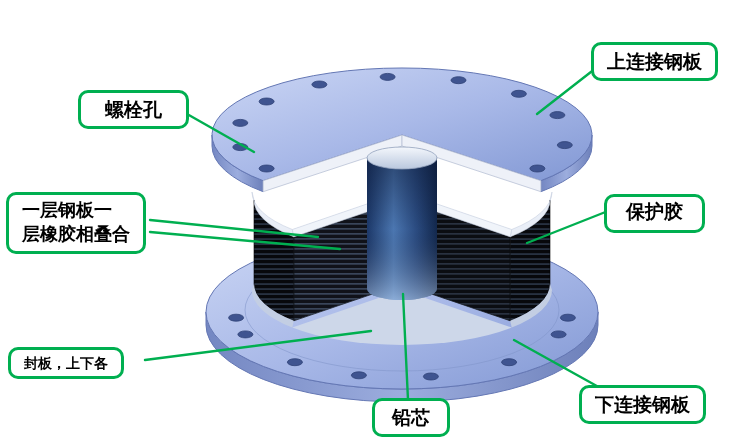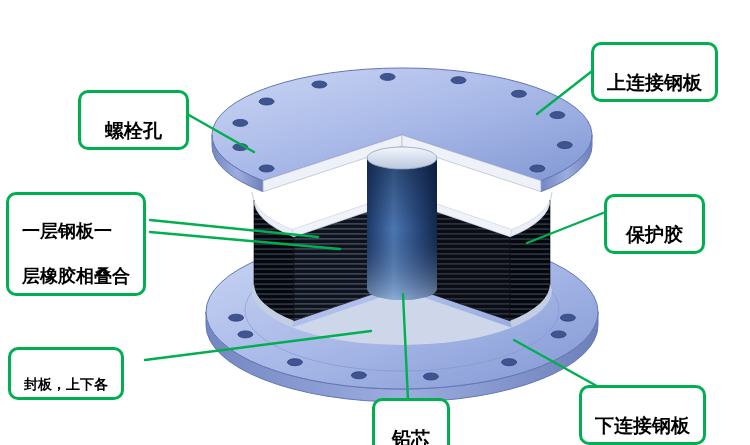--- a/index.html
+++ b/index.html
@@ -7,25 +7,25 @@
     position:relative;width:750px;height:445px;background:#ffffff;
     font-family:"Liberation Sans",sans-serif;overflow:hidden;
   }
   .stage svg.scene{position:absolute;left:0;top:0;z-index:1;}
   .label{
     position:absolute;z-index:3;background:#ffffff;
     border:3px solid #00AF50;border-radius:10px;
     padding:4px 13px;font-weight:bold;font-size:19px;color:#000;
     line-height:1.32;white-space:nowrap;box-sizing:border-box;
   }
-  .label span{display:block;margin-top:21px;}
+  .label span{display:block;}
   .lbl-upper{left:591px;top:42px;}
   .lbl-bolt{left:78px;top:90px;padding:4px 24px;}
   .lbl-laminate{left:6px;top:192px;font-size:18px;font-family:Liberation Serif, serif;}
-  .lbl-protect{left:604px;top:194px;padding:4px 19px;}
+  .lbl-protect{left:604px;top:194px;padding:4px 19px;font-family:Liberation Mono, monospace;}
   .lbl-seal{left:8px;top:347px;font-size:14px;text-align:right;}
   .lbl-core{left:372px;top:398px;padding:4px 17px;}
   .lbl-lower{left:579px;top:385px;}
 </style>
 </head>
 <body>
 
 <div class="stage">
 
   <svg class="scene" width="750" height="445" viewBox="0 0 750 445">

